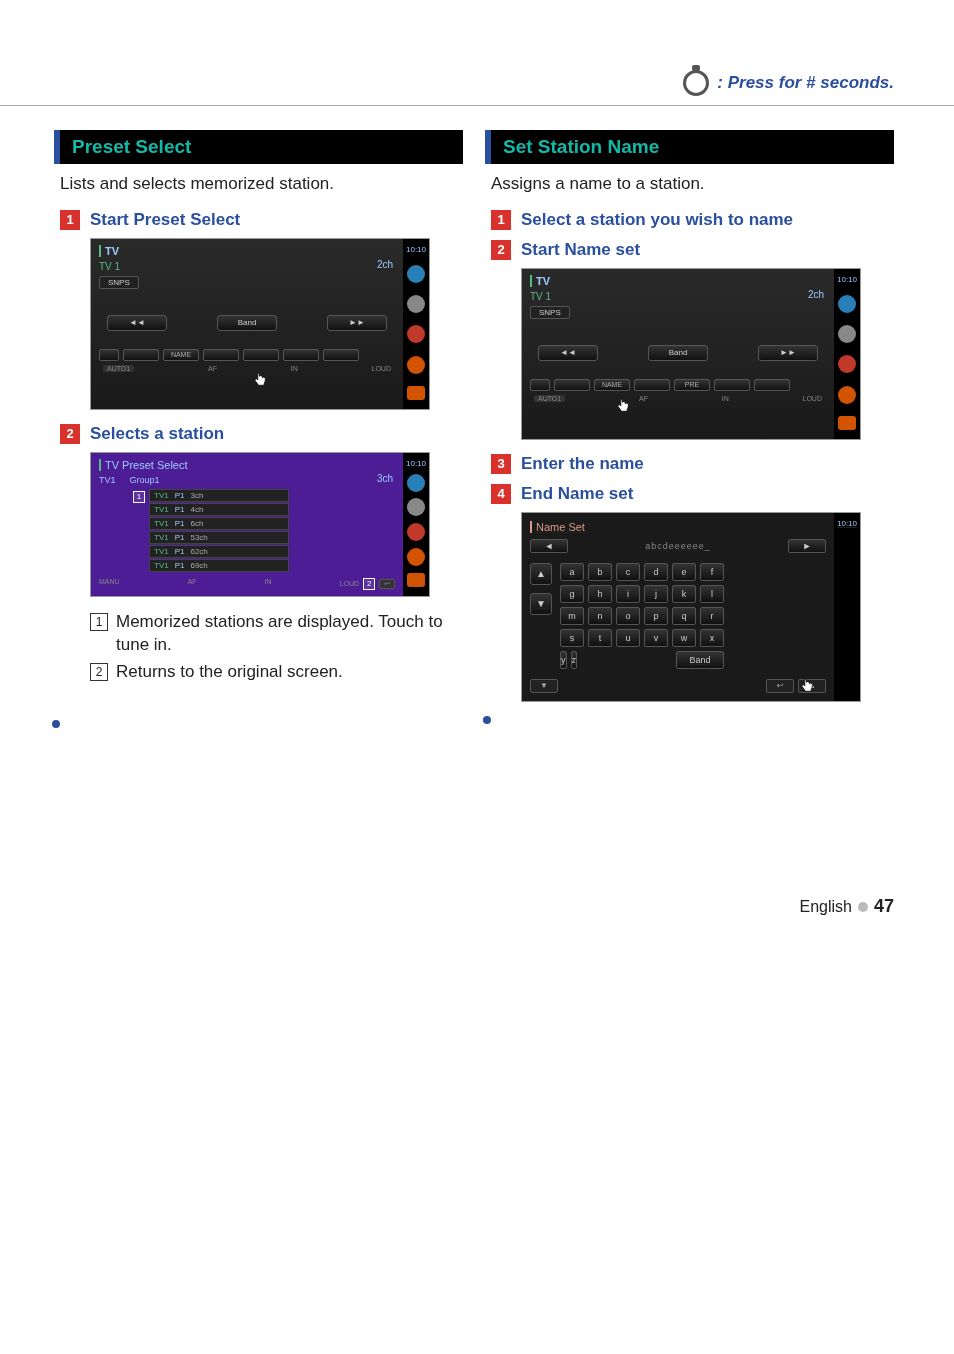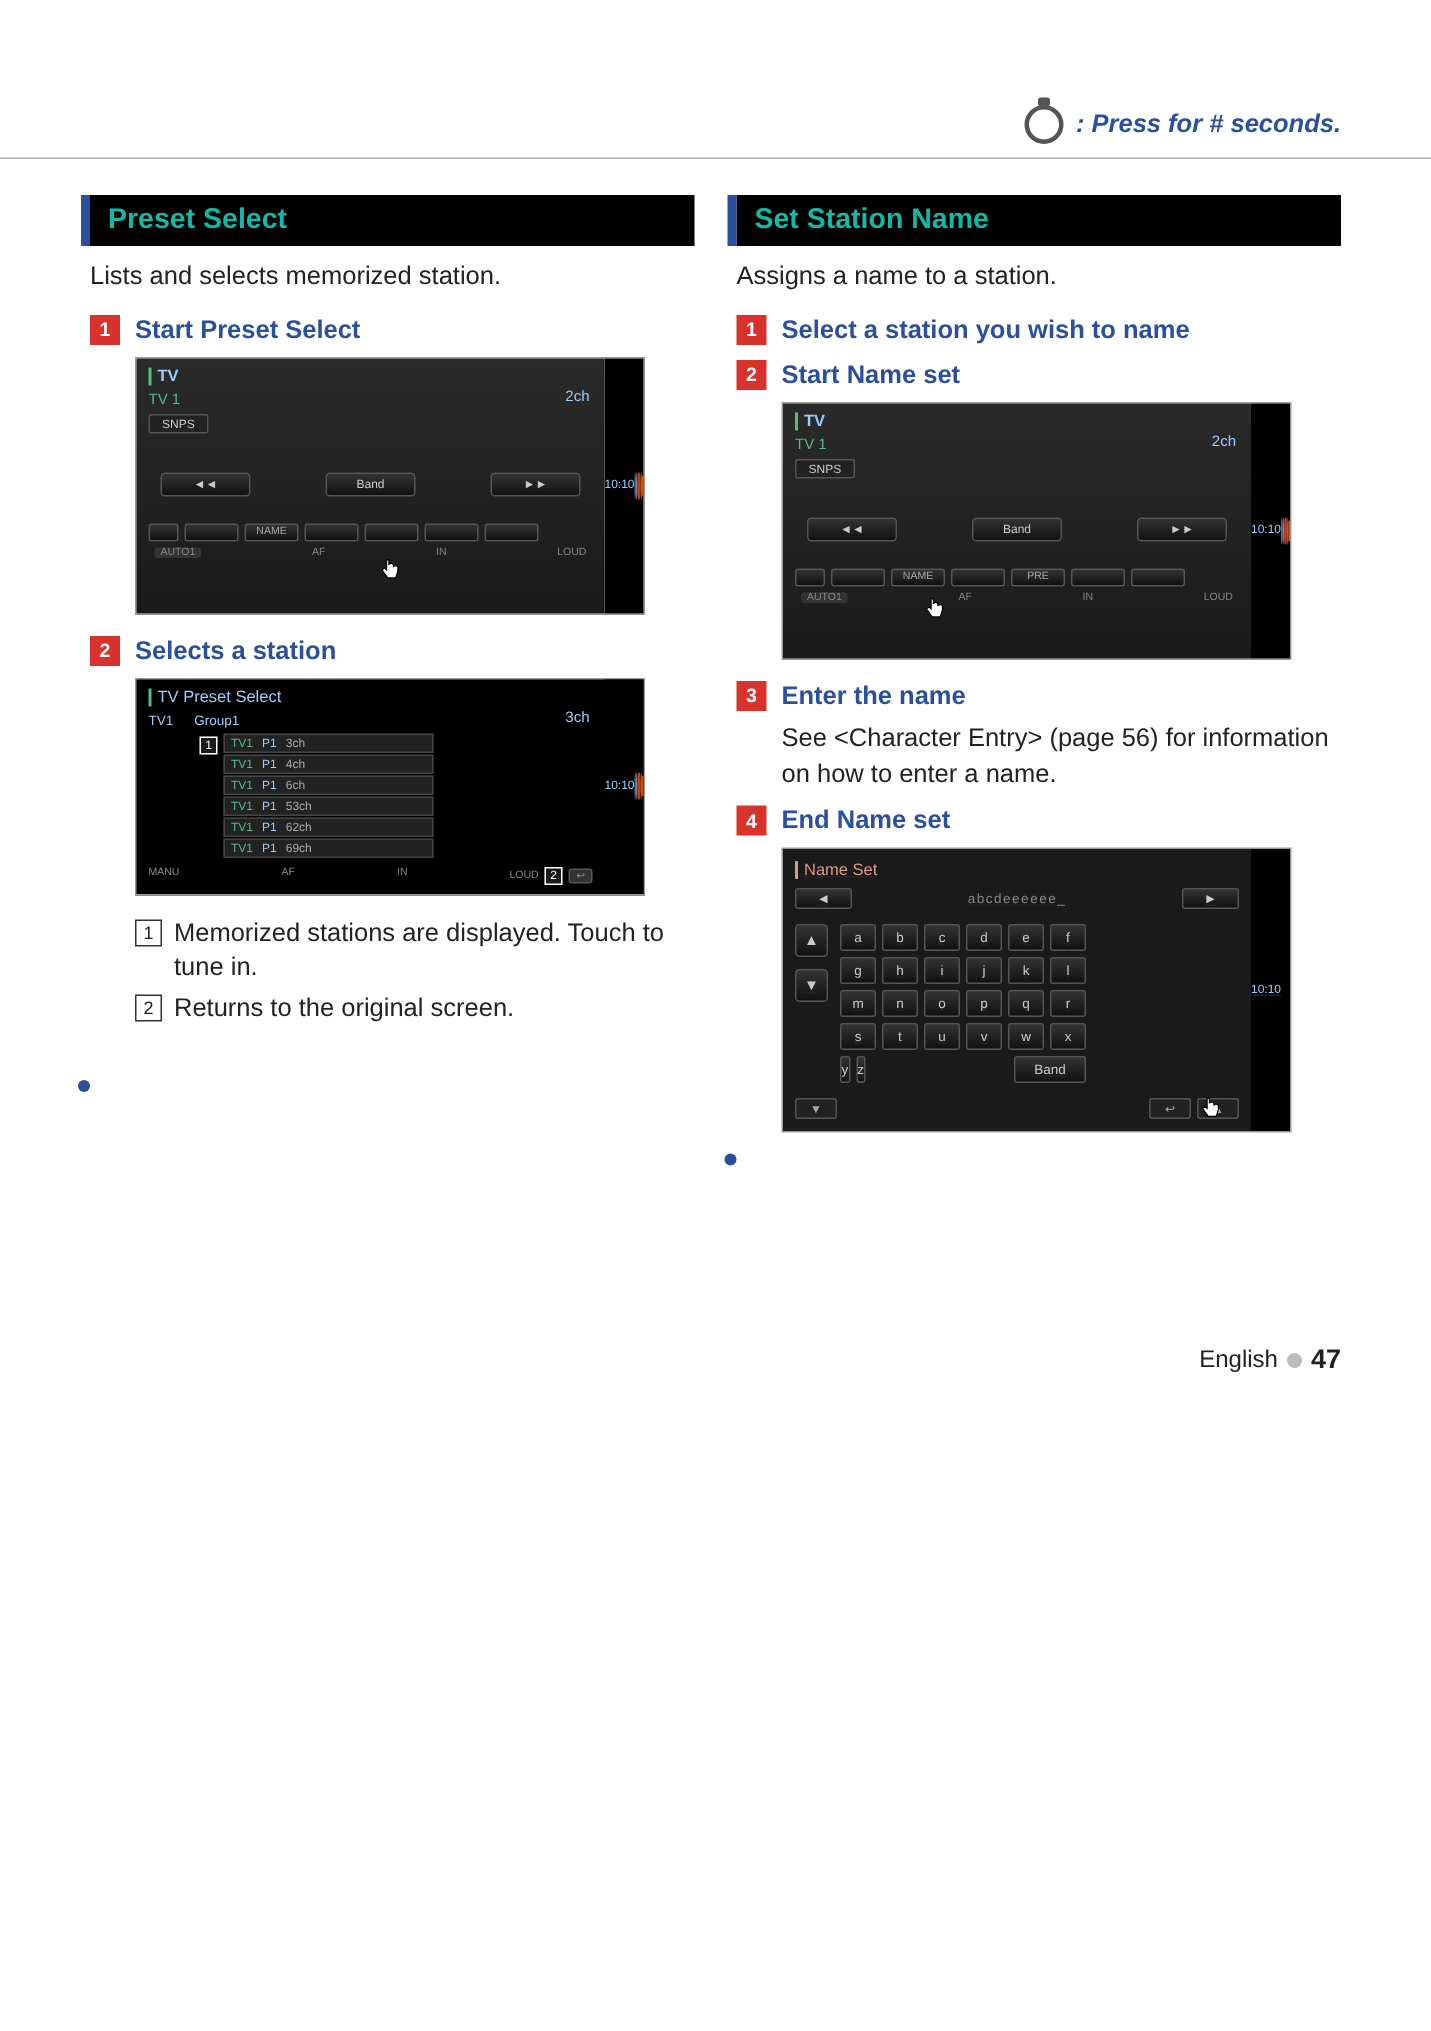--- a/index.html
+++ b/index.html
@@ -17,41 +17,41 @@
   .section-bar::before { content:""; position:absolute; left:-6px; top:0; width:6px; height:100%; background:#2a4f9e; }
   .section-desc { font-size: 17px; margin: 8px 0 14px 0; line-height: 1.4; }
 
   .step-row { display: flex; align-items: center; gap: 10px; margin: 10px 0 6px 0; }
   .step-num { width: 20px; height: 20px; background: #d9322c; color: #fff; font-weight: bold; font-size: 13px; display: flex; align-items: center; justify-content: center; }
   .step-label { font-weight: bold; color: #2a4f9e; font-size: 17px; }
   .step-text { font-size: 17px; margin: 6px 0 10px 30px; line-height: 1.4; }
 
   .screenshot { margin: 8px 0 14px 30px; border: 1px solid #999; display:flex; width: 340px; }
   .screen-body { flex:1; background: linear-gradient(#2a2a2a,#1a1a1a); color:#ccc; font-size: 9px; padding: 6px 8px 10px 8px; position:relative; min-height:170px; }
-  .screen-side { width: 26px; background:#000; display:flex; flex-direction:row; align-items:center; justify-content:space-between; padding:6px 0; }
+  .screen-side { width: 26px; background:#000; display:flex; flex-direction:column; align-items:center; justify-content:space-between; padding:6px 0; }
   .side-icon { width:18px; height:18px; border-radius:50%; background:#888; margin:3px 0; }
   .side-icon.red { background:#c0392b; }
   .side-icon.orange { background:#d35400; }
   .side-icon.blue { background:#2980b9; }
   .side-time { color:#9ecbff; font-size:8px; margin-bottom:2px;}
 
   .sc-title { color:#9ecbff; font-size:11px; font-weight:bold; margin-bottom:4px; border-left:2px solid #5b8; padding-left:4px;}
   .sc-sub { color:#5b8; font-size:10px; margin-bottom:2px;}
   .sc-ch { position:absolute; right:10px; top:20px; color:#9ecbff; font-size:10px;}
   .sc-pill { display:inline-block; background:#222; border:1px solid #555; color:#ccc; font-size:8px; padding:1px 8px; border-radius:2px; margin-top:2px;}
   .sc-btnrow { display:flex; justify-content:space-between; margin-top:26px; padding: 0 8px;}
   .sc-btn { width:60px; height:16px; background:linear-gradient(#333,#111); border:1px solid #555; border-radius:3px; color:#ccc; font-size:8px; display:flex; align-items:center; justify-content:center;}
   .sc-bottom-row { display:flex; gap:4px; margin-top:18px; align-items:center;}
   .sc-mini { width:36px; height:12px; background:linear-gradient(#333,#111); border:1px solid #555; border-radius:2px; font-size:7px; display:flex; align-items:center; justify-content:center; color:#aaa;}
   .sc-footer { display:flex; justify-content:space-between; font-size:7px; color:#888; margin-top:4px; padding: 0 4px;}
   .sc-footer span:first-child { background:#333; padding:0 4px; border-radius:2px;}
   .cursor-hand { position:absolute; width:18px; height:18px; }
   .cursor-hand svg { width:18px; height:18px; }
 
-  .list-panel { background:#000000; color:#ccc; margin: 8px 0 14px 30px; width:340px; border:1px solid #999; display:flex;}
+  .list-panel { background:#4c1d95; color:#ccc; margin: 8px 0 14px 30px; width:340px; border:1px solid #999; display:flex;}
   .list-body { flex:1; padding:6px 8px; font-size:9px; position:relative;}
   .list-title { color:#9ecbff; font-size:11px; border-left:2px solid #5b8; padding-left:4px; margin-bottom:4px;}
   .list-sub-row { display:flex; gap: 14px; color:#9ecbff; font-size:9px; margin-bottom:4px;}
   .list-ch { position:absolute; right:10px; top:20px; color:#9ecbff; font-size:10px;}
   .plist { margin-left: 50px; }
   .plist-row { display:flex; gap:6px; background:#222; border:1px solid #444; padding:1px 4px; margin-bottom:1px; width:140px; font-size:8px; color:#aaa;}
   .plist-row span:nth-child(1){color:#5b8;} 
   .plist-row span:nth-child(2){color:#9ecbff;}
   .callout-box { position:absolute; border:1px solid #fff; width:12px; height:12px; background:rgba(255,255,255,0.1); color:#fff; font-size:8px; display:flex; align-items:center; justify-content:center;}
   .list-footer { display:flex; justify-content:space-between; font-size:7px; color:#888; margin-top:6px;}
@@ -286,21 +286,20 @@
           <div class="side-icon red"></div>
           <div class="side-icon orange"></div>
           <div class="side-icon orange" style="border-radius:3px;height:14px;"></div>
         </div>
       </div>
 
       <div class="step-row">
         <div class="step-num">3</div>
         <div class="step-label">Enter the name</div>
       </div>
-      <div class="step-text">See &lt;Character Entry&gt; (page 56) for information on how to enter a name.</div>
 
       <div class="step-row">
         <div class="step-num">4</div>
         <div class="step-label">End Name set</div>
       </div>
 
       <div class="nameset">
         <div class="ns-body">
           <div class="ns-title">Name Set</div>
           <div class="ns-toprow">

